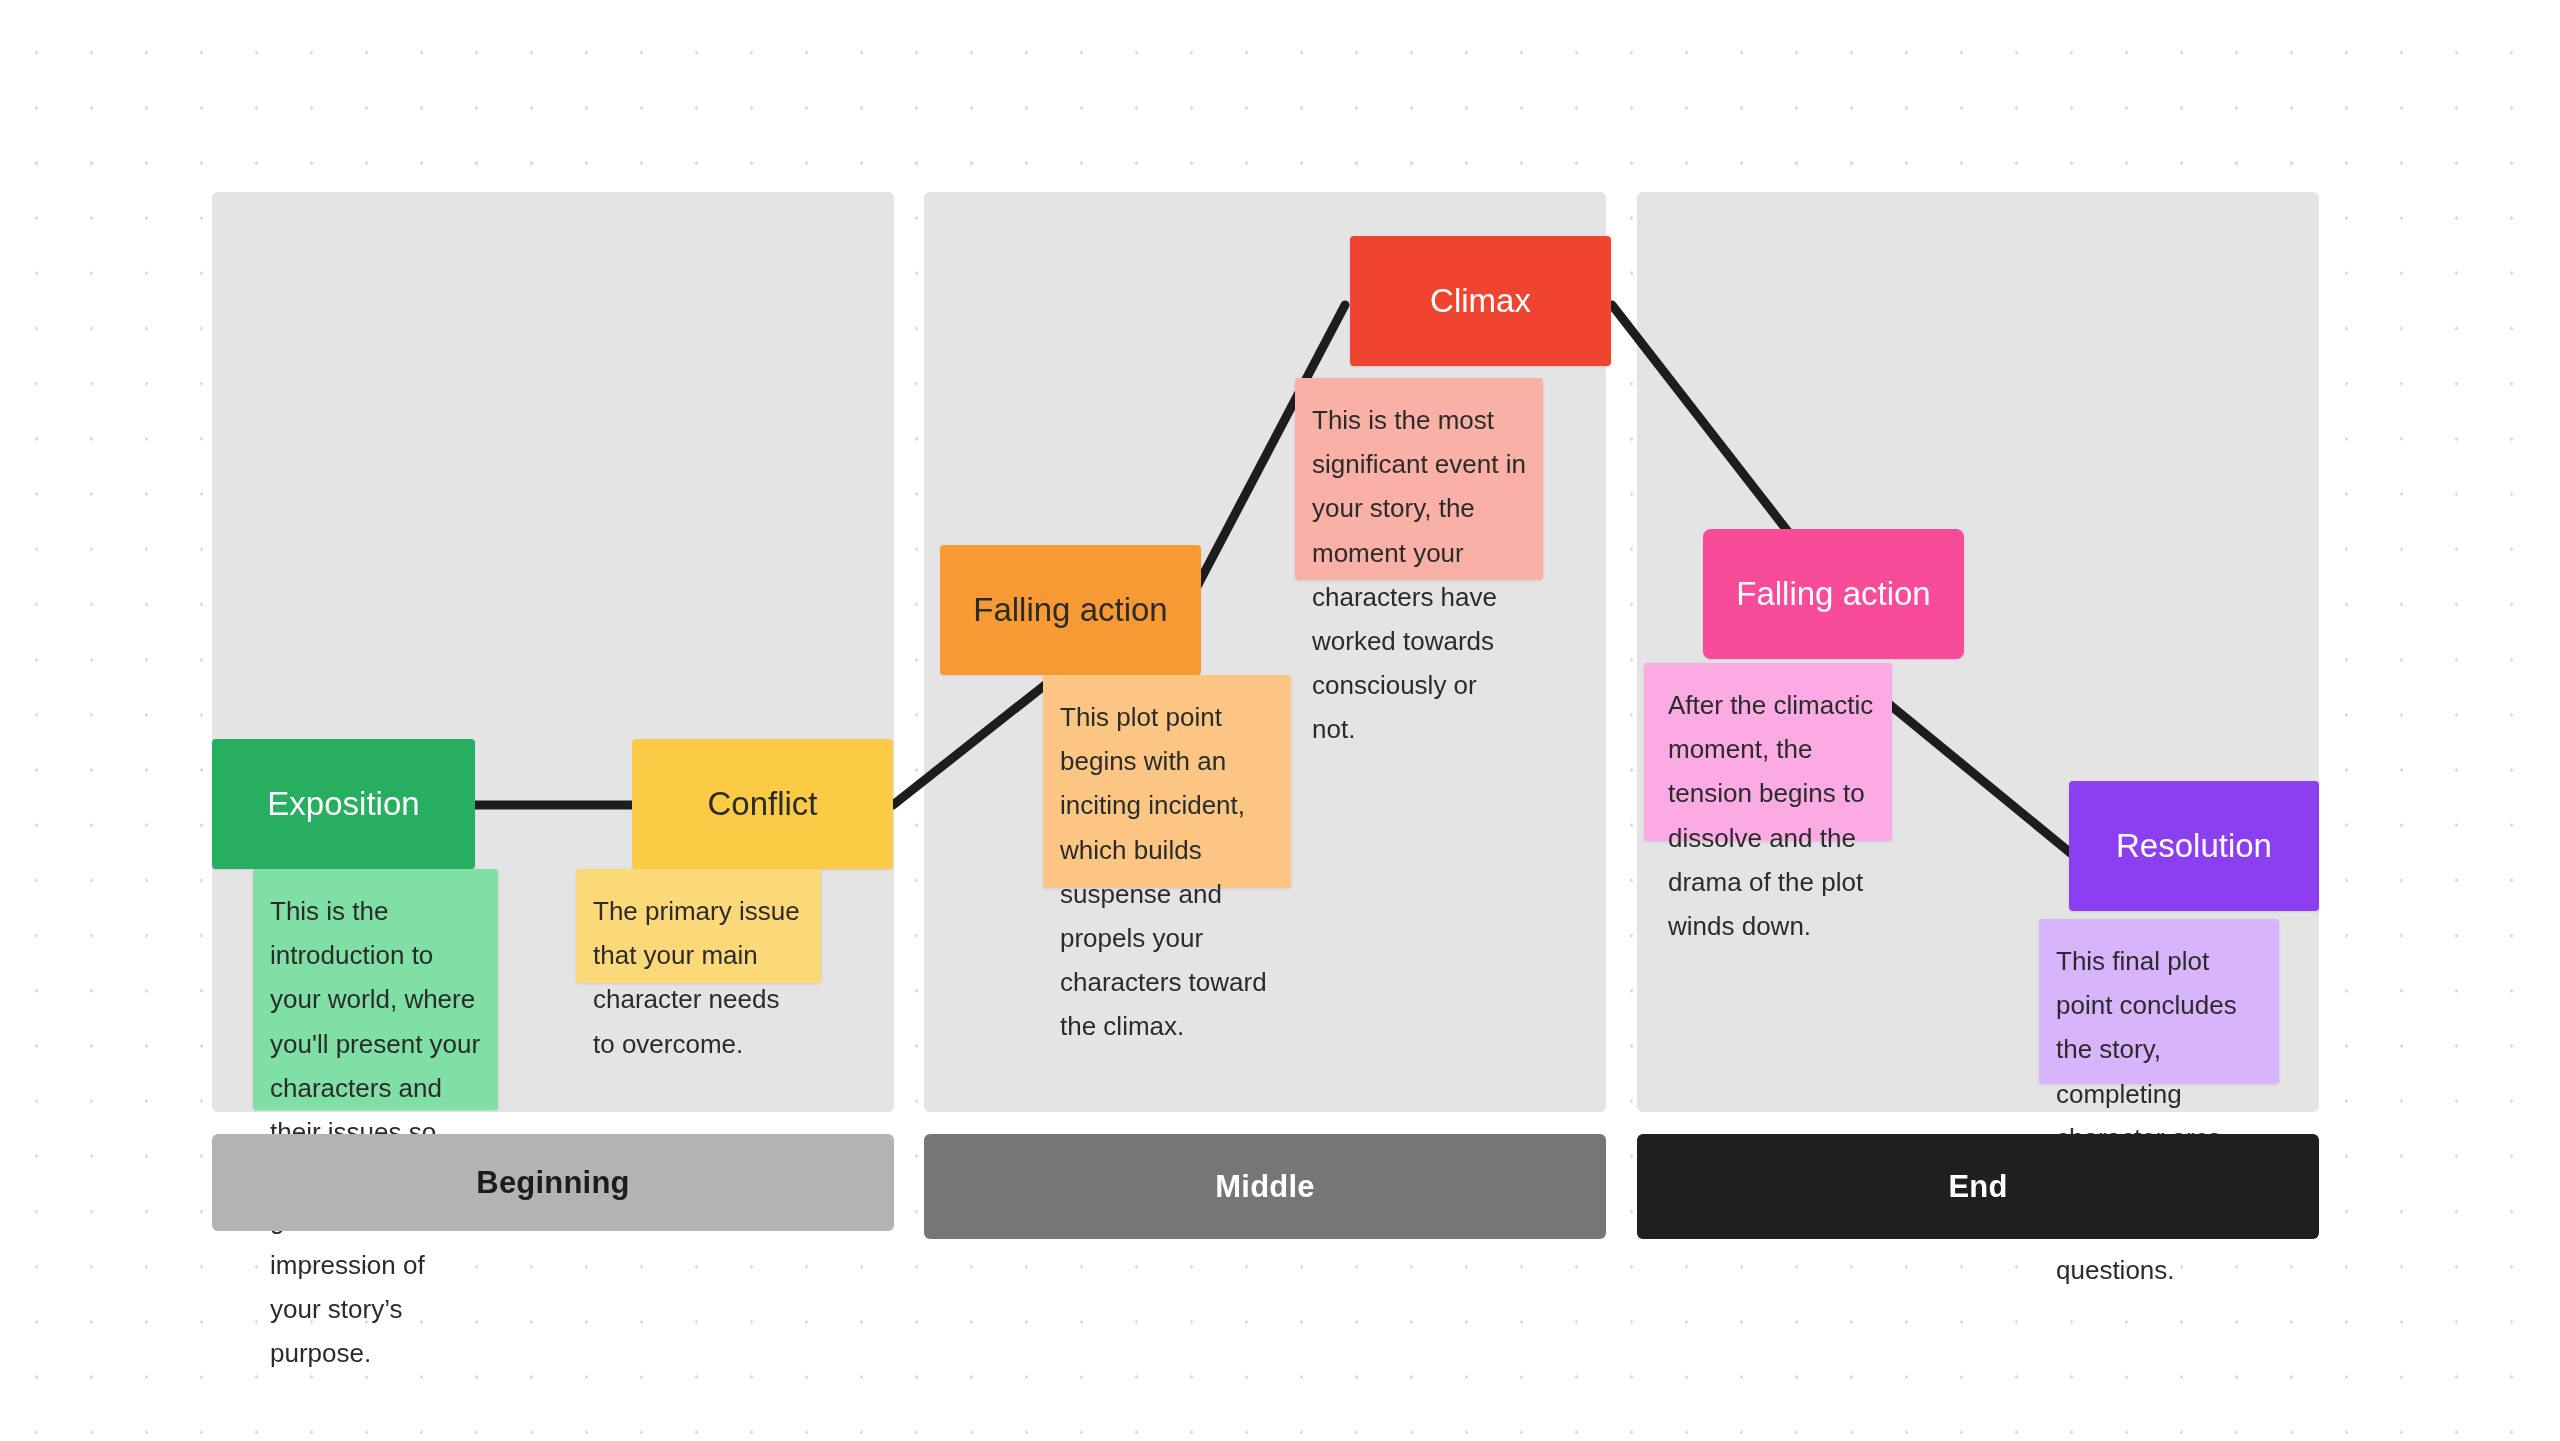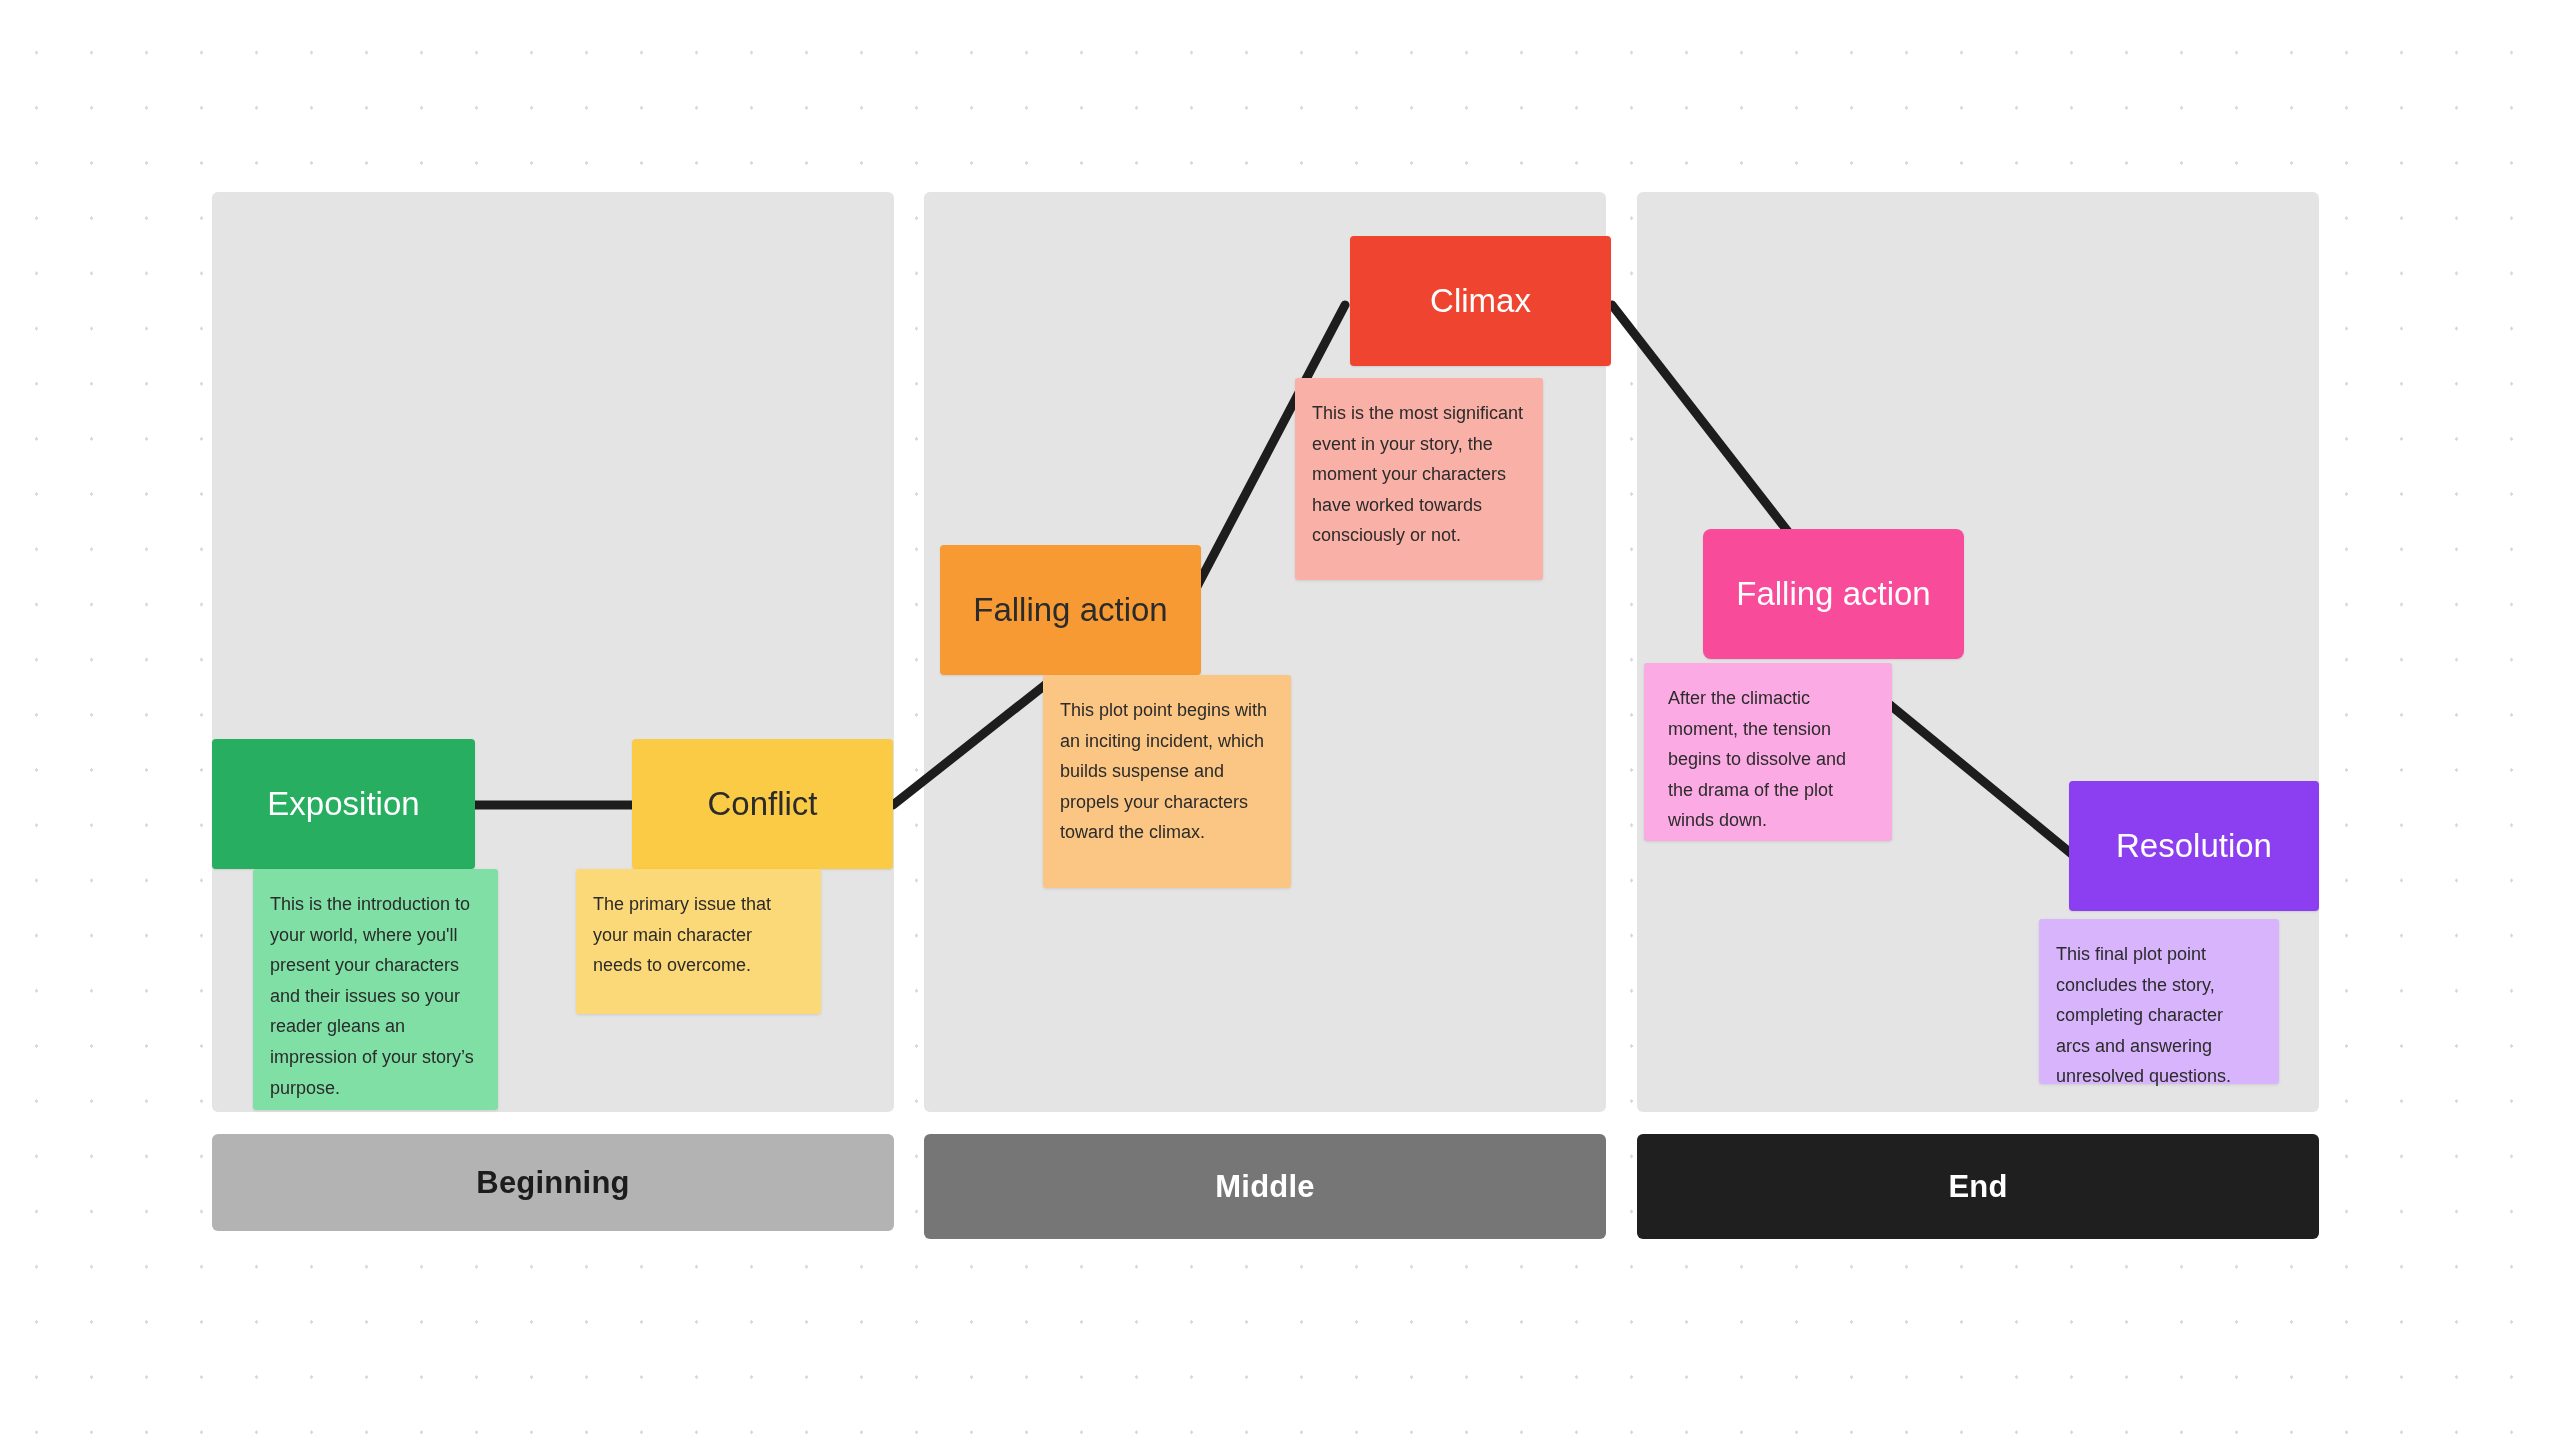--- a/index.html
+++ b/index.html
@@ -78,21 +78,21 @@
 
   
   .note {
     position: absolute;
     border-radius: 3px;
     box-shadow: 0 1px 3px rgba(0,0,0,0.10);
     padding: 20px 17px 18px 17px;
   }
   .note .note-text {
     display: block;
-    font-size: 18px;
+    font-size: 26px;
     line-height: 1.70;
     color: #2b2b2b;
   }
 
   
   .c-exposition      { background: #27ae60; color: #ffffff; }
   .n-exposition      { background: #7fdfa4; }
   .c-conflict        { background: #fbcb46; color: #2b2b2b; }
   .n-conflict        { background: #fcd978; }
   .c-rising          { background: #f79a33; color: #2b2b2b; }
@@ -124,21 +124,21 @@
   <div class="plot-card c-exposition" style="left:212px; top:739px; width:263px; height:130px;">
     <span class="plot-label">Exposition</span>
   </div>
   <div class="note n-exposition" style="left:253px; top:869px; width:245px; height:241px;">
     <span class="note-text">This is the introduction to your world, where you'll present your characters and their issues so your reader gleans an impression of your story’s purpose.</span>
   </div>
 
   <div class="plot-card c-conflict" style="left:632px; top:739px; width:261px; height:130px;">
     <span class="plot-label">Conflict</span>
   </div>
-  <div class="note n-conflict" style="left:576px; top:869px; width:245px; height:145px;">
+  <div class="note n-conflict" style="left:576px; top:869px; width:245px; height:114px;">
     <span class="note-text">The primary issue that your main character needs to overcome.</span>
   </div>
 
   <div class="plot-card c-rising" style="left:940px; top:545px; width:261px; height:130px;">
     <span class="plot-label">Falling action</span>
   </div>
   <div class="note n-rising" style="left:1043px; top:675px; width:248px; height:213px;">
     <span class="note-text">This plot point begins with an inciting incident, which builds suspense and propels your characters toward the climax.</span>
   </div>
 

